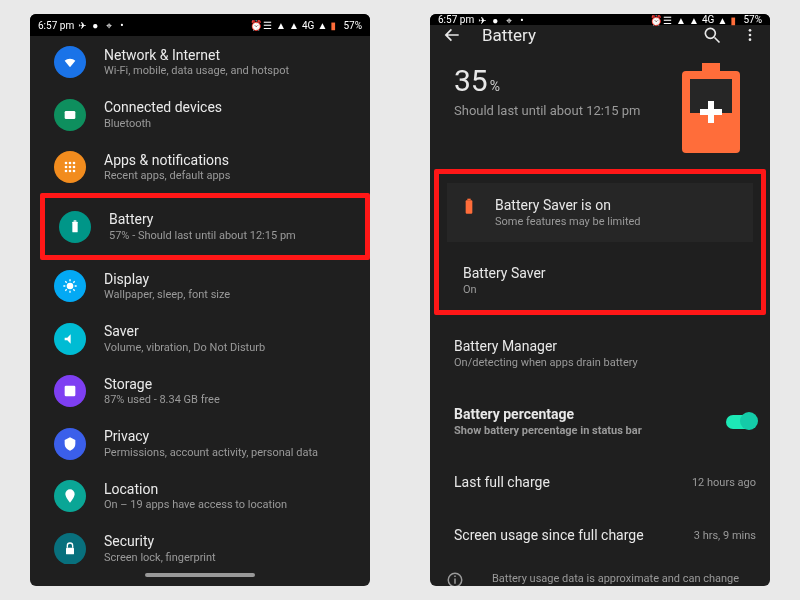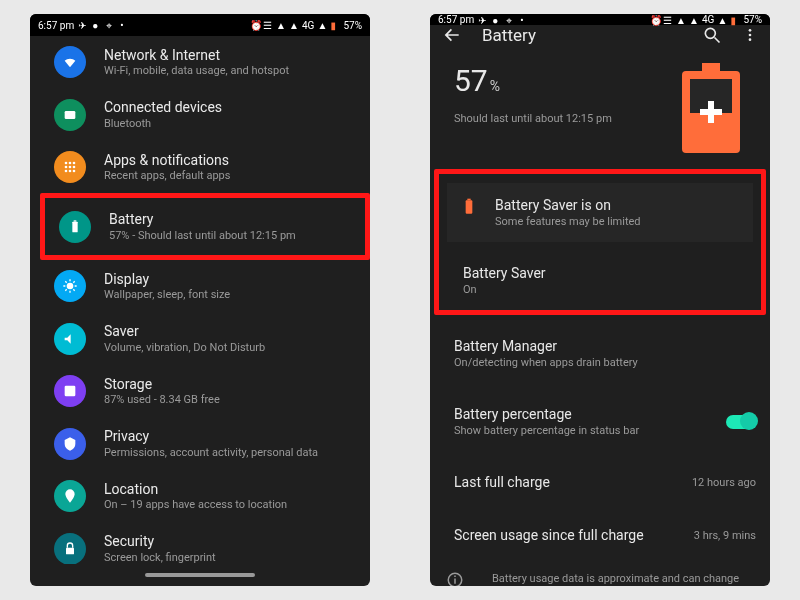--- a/index.html
+++ b/index.html
@@ -71,21 +71,21 @@
     gap: 20px;
   }
   .appbar .title { font-size:17px; color:#e8e8e8; flex:1;}
   .appbar .ic { width:20px;height:20px; fill:#e8e8e8;}
   .hero {
     padding: 18px 24px 14px 24px;
     display:flex; align-items:flex-start; gap:20px;
   }
   .hero .pct { font-size:30px; color:#e8e8e8; }
   .hero .pctu { font-size:14px; color:#ccc; margin-left:2px;}
-  .hero .sub { font-size:11px; color:#9a9a9a; margin-top:13px; line-height:1.4;}
+  .hero .sub { font-size:13px; color:#9a9a9a; margin-top:4px; line-height:1.4;}
   .hero .bigbat {
     width:70px; height:92px;
     position:relative;
     margin-left:auto;
   }
   .card {
     background:#262626;
     margin: 0 8px;
   }
   .brow {
@@ -299,21 +299,21 @@
       </svg>
     <svg class="ic" viewBox="0 0 24 24" style="width:16px;">
         <circle cx="12" cy="5" r="2" fill="#e8e8e8"></circle>
         <circle cx="12" cy="12" r="2" fill="#e8e8e8"></circle>
         <circle cx="12" cy="19" r="2" fill="#e8e8e8"></circle>
       </svg>
   </div>
 
   <div class="hero">
     <div>
-      <div><span class="pct">57</span><span class="pctu">%</span></div>
+      <div><span class="pct">35</span><span class="pctu">%</span></div>
       <div class="sub">Should last until about 12:15 pm</div>
     </div>
     <div class="bigbat">
       <svg viewBox="0 0 70 92" width="70" height="92">
         <rect x="26" y="0" width="18" height="8" fill="#ff6d3a"></rect>
         <rect x="6" y="8" width="58" height="82" rx="4" fill="#ff6d3a"></rect>
         <rect x="14" y="16" width="42" height="66" fill="#262626"></rect>
         <rect x="14" y="50" width="42" height="32" fill="#ff6d3a"></rect>
         <rect x="32" y="38" width="6" height="22" fill="#fff"></rect>
         <rect x="24" y="46" width="22" height="6" fill="#fff"></rect>
@@ -336,21 +336,21 @@
       <div class="title">Battery Saver</div>
       <div class="sub">On</div>
     </div>
   </div>
 
   <div class="brow" style="padding-left:24px;">
     <div class="title">Battery Manager</div>
     <div class="sub">On/detecting when apps drain battery</div>
   </div>
 
-  <div class="brow" style="padding-left:24px;">
+  <div class="brow" style="padding-left:24px;font-weight:bold;">
     <div class="title">Battery percentage</div>
     <div class="sub">Show battery percentage in status bar</div>
     <div class="toggle"></div>
   </div>
   <div class="sep"></div>
 
   <div class="brow" style="padding-left:24px;">
     <div class="title">Last full charge</div>
     <div class="side">12 hours ago</div>
   </div>

